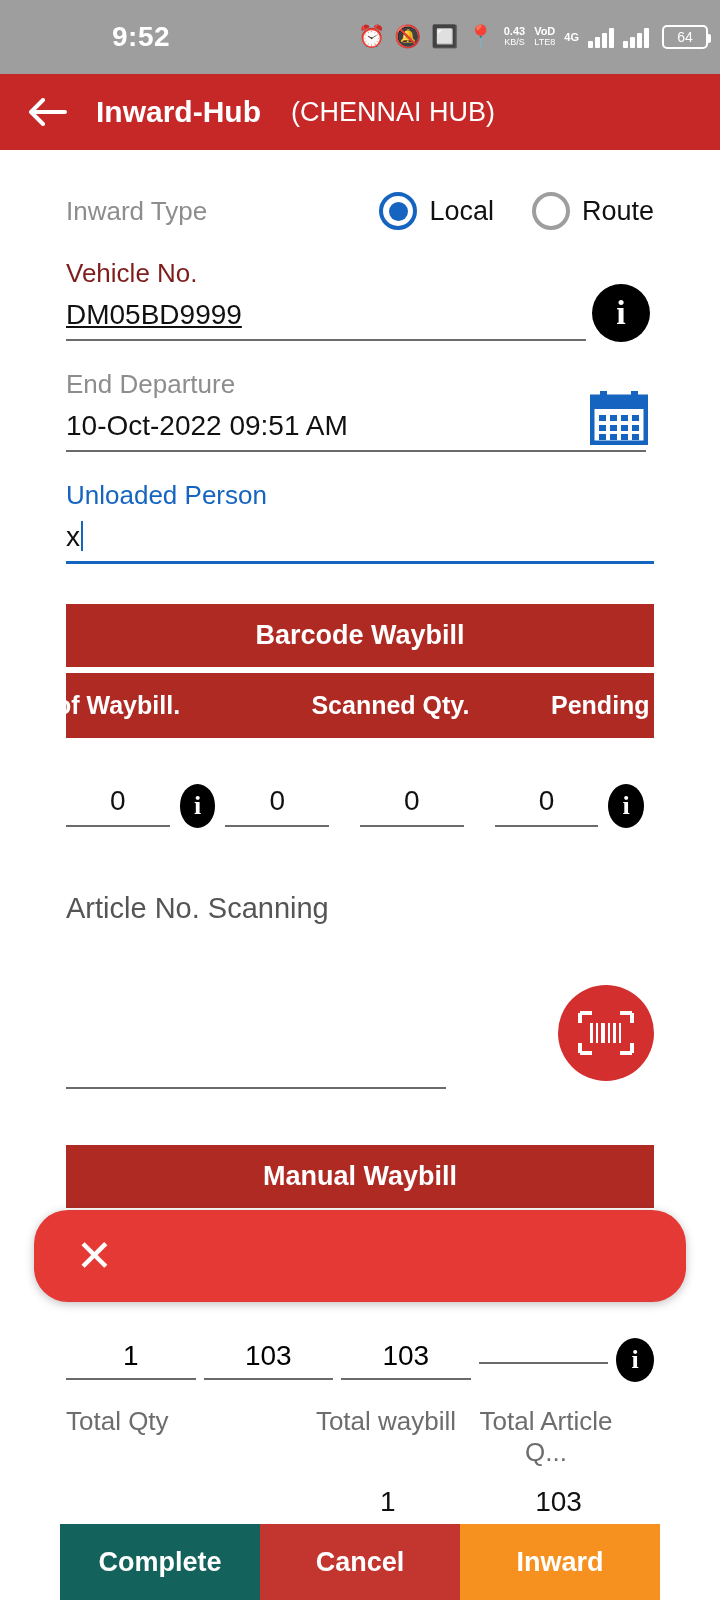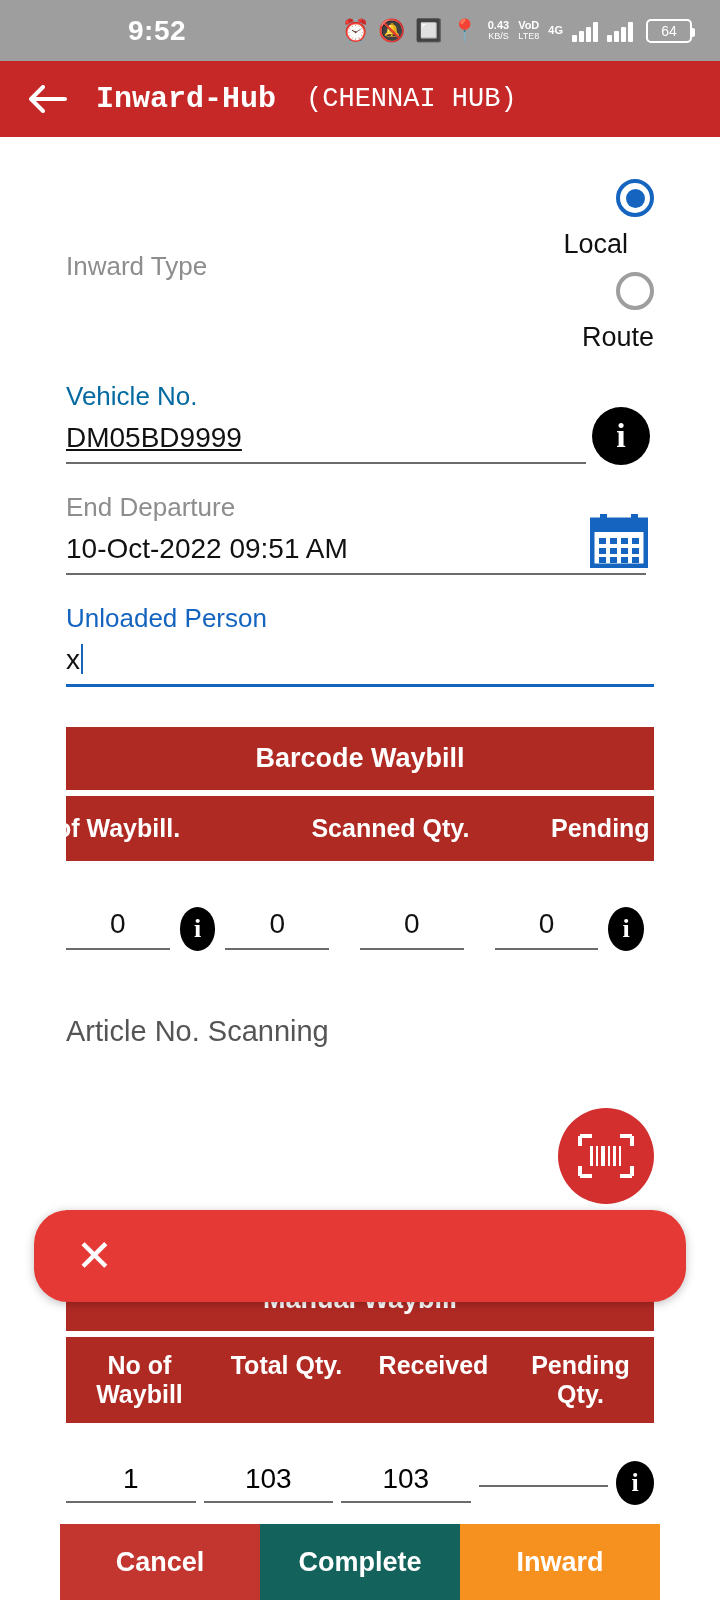--- a/index.html
+++ b/index.html
@@ -12,25 +12,25 @@
   }
   .phone {
     position: relative;
     width: 720px;
     height: 1600px;
     background: #ffffff;
   }
 
   
   .statusbar {
-    height: 61px;
+    height: 74px;
     background: #9e9e9e;
     display: flex;
     align-items: center;
-    padding: 0 28px;
+    padding: 0 12px;
     color: #ffffff;
   }
   .status-time {
     font-size: 28px;
     font-weight: 600;
     margin-left: 100px;
     letter-spacing: .5px;
   }
   .status-icons {
     margin-left: auto;
@@ -73,21 +73,20 @@
   }
 
   
   .appbar {
     height: 76px;
     background: #c62828;
     display: flex;
     align-items: center;
     color: #ffffff;
     padding: 0 24px;
-    font-family: Liberation Mono, monospace;
   }
   .back-arrow { width: 46px; height: 46px; display:flex; align-items:center; justify-content:center; }
   .back-arrow svg { width: 40px; height: 28px; }
   .appbar-title {
     font-size: 30px;
     font-weight: bold;
     margin-left: 26px;
   }
   .appbar-sub {
     font-size: 27px;
@@ -99,34 +98,34 @@
 
   .row-type {
     display: flex;
     align-items: center;
     margin-top: 42px;
   }
   .label-muted {
     color: #8d8d8d;
     font-size: 26px;
   }
-  .radios { margin-left: auto; display: flex; align-items: flex-end; gap: 12px; flex-direction: column; }
+  .radios { margin-left: auto; display: flex; align-items: center; gap: 12px; }
   .radio-outer {
     width: 38px; height: 38px; border-radius: 50%;
     border: 4px solid #9e9e9e; display:flex; align-items:center; justify-content:center;
   }
   .radio-outer.checked { border-color: #1565c0; }
   .radio-inner { width: 19px; height: 19px; border-radius: 50%; background: #1565c0; }
   .radio-label { font-size: 27px; color: #111; margin-right: 26px; }
   .radio-label.last { margin-right: 0; }
 
   .field { margin-top: 28px; position: relative; }
   .field-label { font-size: 26px; color: #8d8d8d; }
   .field-label.active { color: #1565c0; }
-  .field-label.dark { color: #0369a1; }
+  .field-label.dark { color: #7f1d1d; }
   .field-input {
     font-size: 28px;
     color: #111;
     padding: 10px 0 8px 0;
     border-bottom: 2px solid #6b6b6b;
     min-height: 48px;
   }
   .field-input.focused { border-bottom: 3px solid #1565c0; }
   .field-input.short { width: 520px; text-decoration: underline; }
   .field-input.mid { width: 580px; }
@@ -484,18 +483,18 @@
       <div class="tv">1</div>
       <div class="tv">103</div>
     </div>
   </div>
 
   <div class="toast">
     <div class="toast-close">✕</div>
   </div>
 
   <div class="btnbar">
+    <div class="btn complete">Complete</div>
     <div class="btn cancel">Cancel</div>
-    <div class="btn complete">Complete</div>
     <div class="btn inward">Inward</div>
   </div>
 
 </div>
 
 </body></html>

